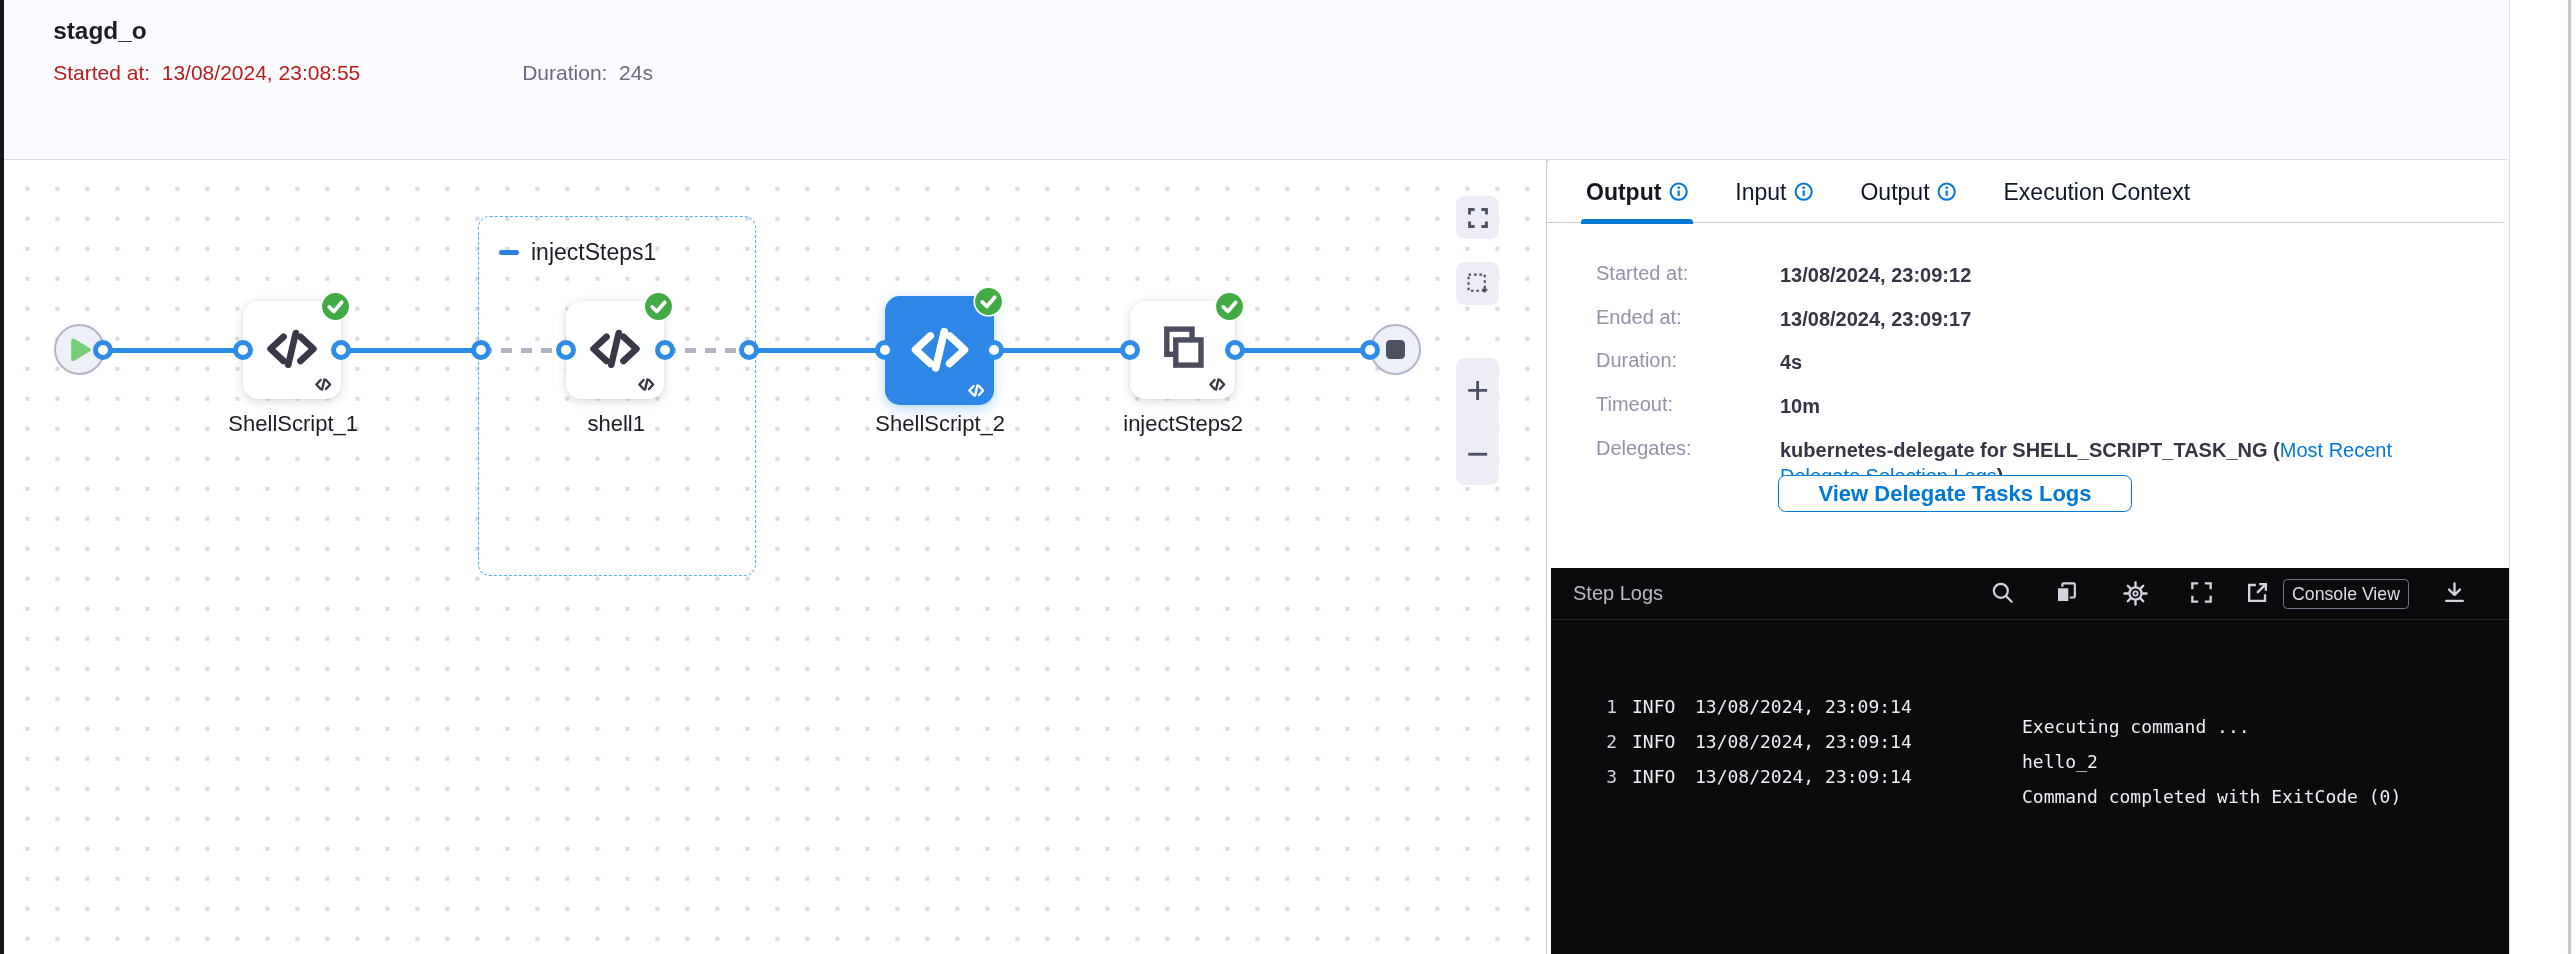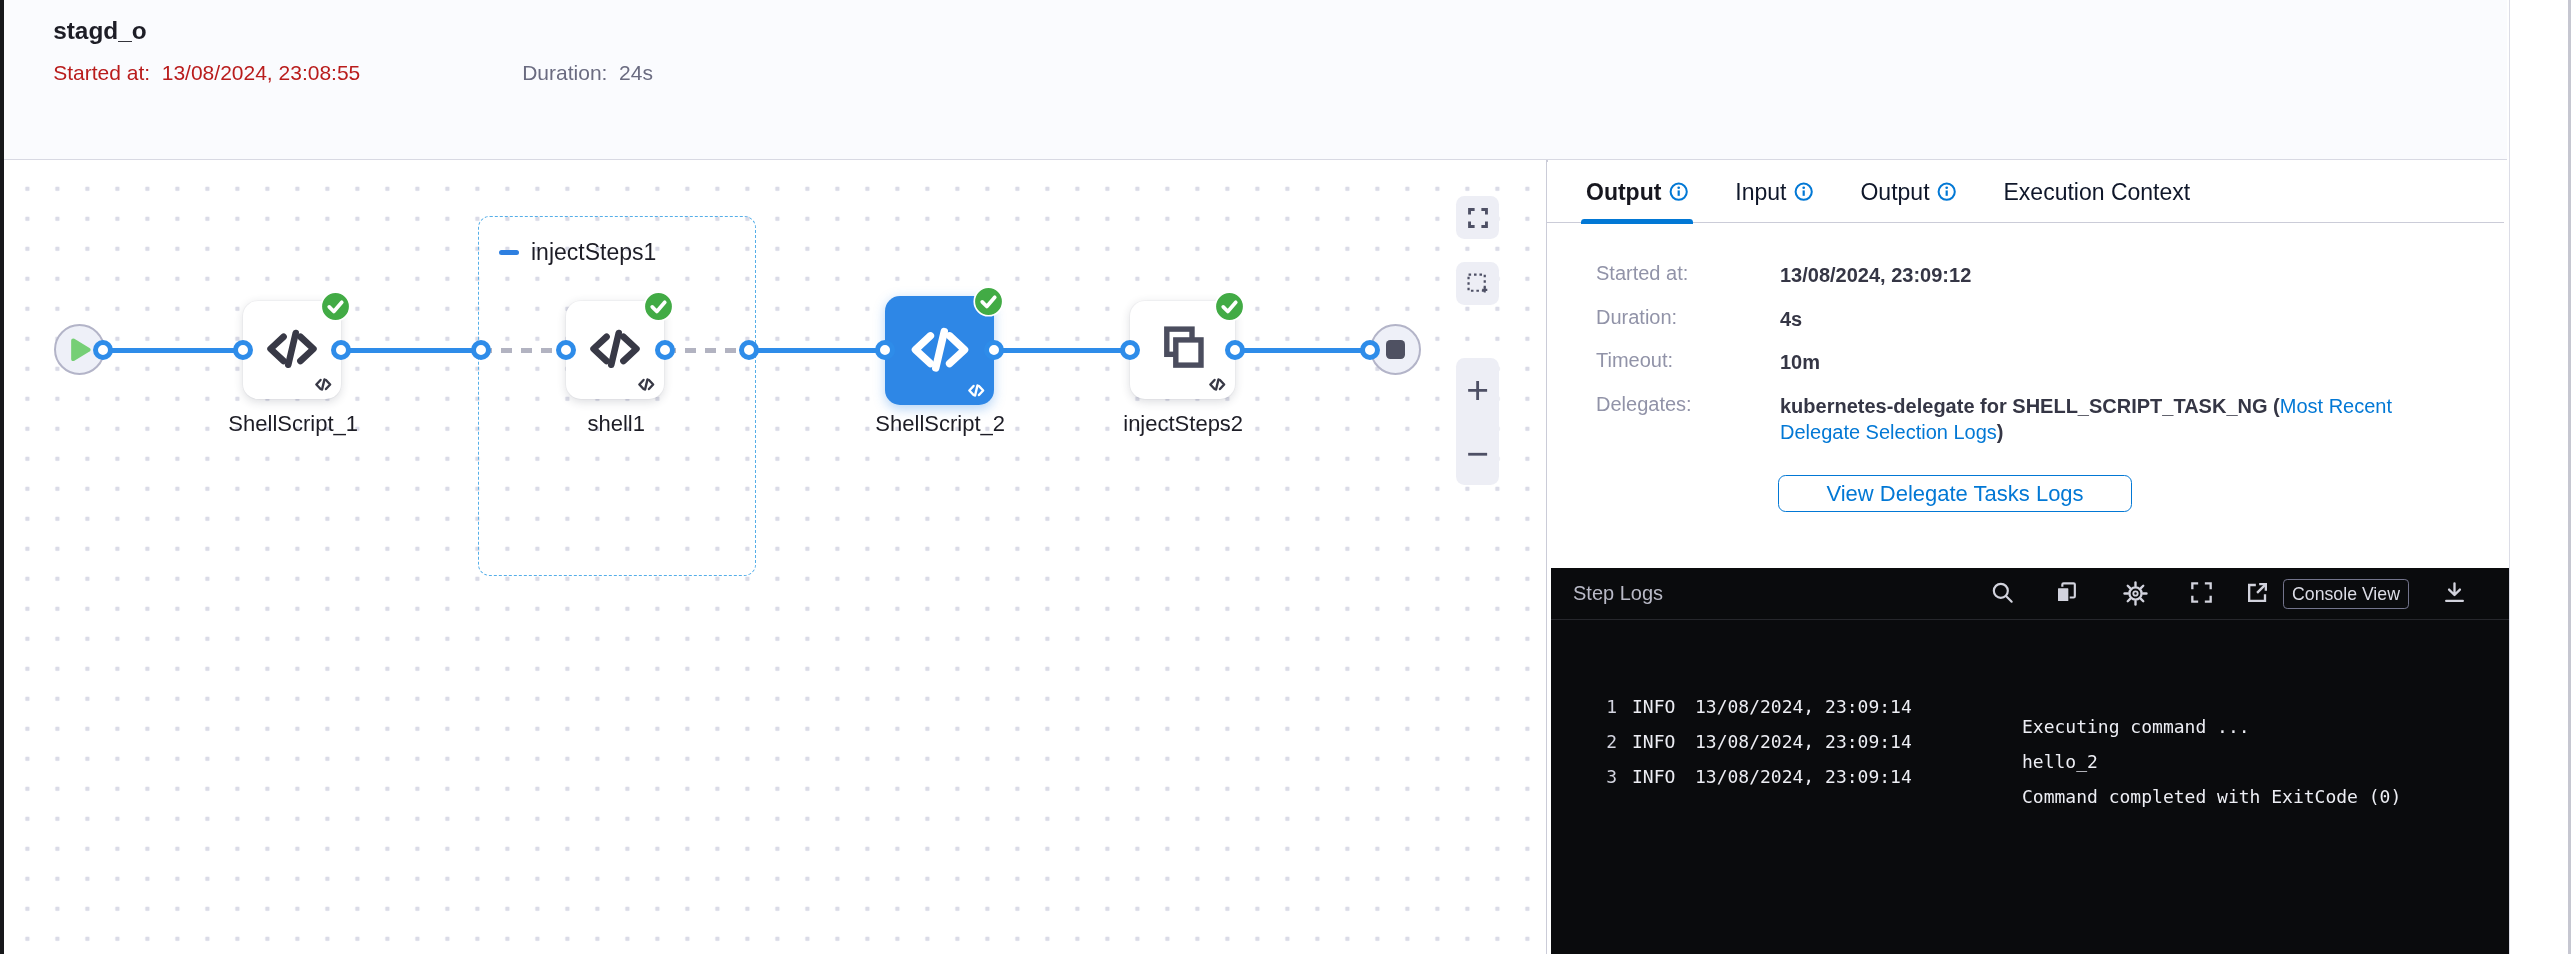--- a/index.html
+++ b/index.html
@@ -51,21 +51,21 @@
        height:100%;cursor:pointer;}
   .tab.active{font-weight:700;color:#17171f;}
   .tab.active::after{content:"";position:absolute;left:-5px;right:-5px;bottom:-1.7px;height:5px;
                      background:#0278d5;border-radius:3.4px 3.4px 0 0;}
   .details{position:absolute;left:0;top:100px;width:100%;}
   .drow{display:flex;margin:0 0 17.7px 49px;}
   .dlabel{width:184px;font-size:20px;font-weight:500;color:#9193a8;flex:none;}
   .dvalue{font-size:20px;font-weight:700;color:#353645;line-height:26px;max-width:640px;}
   .dlink{color:#0278d5;font-weight:500;cursor:pointer;}
   .vdl-btn{position:absolute;left:231px;top:313px;width:354px;height:37px;border:1.7px solid #0278d5;
-           border-radius:7.6px;background:#fff;color:#0278d5;font-size:22px;font-weight:400;
+           border-radius:7.6px;background:#fff;color:#0278d5;font-size:22px;font-weight:700;
            display:flex;align-items:center;justify-content:center;cursor:pointer;box-sizing:border-box;}
   
   .logpanel{position:absolute;left:1551px;top:568px;width:982px;height:386px;background:#0a0b0d;}
   .loghead{position:absolute;left:0;top:0;width:100%;height:52px;border-bottom:0.8px solid #26272c;
            box-sizing:border-box;}
   .logtitle{position:absolute;left:22px;top:14.3px;font-size:20px;color:#b9bac7;}
   .lic{position:absolute;top:11.8px;cursor:pointer;}
   .console-btn{position:absolute;left:732px;top:11px;width:126px;height:30px;border:1.7px solid #73748c;
                border-radius:4.2px;color:#dcdde6;font-size:17.7px;display:flex;align-items:center;
                justify-content:center;cursor:pointer;box-sizing:border-box;background:transparent;}
@@ -260,20 +260,24 @@
         <span>Execution Context</span>
       </div>
     </div>
 
     <div class="details">
       <div class="drow">
         <div class="dlabel">Started at:</div>
         <div class="dvalue">13/08/2024, 23:09:12</div>
       </div>
       <div class="drow">
+        <div class="dlabel">Ended at:</div>
+        <div class="dvalue">13/08/2024, 23:09:17</div>
+      </div>
+      <div class="drow">
         <div class="dlabel">Duration:</div>
         <div class="dvalue">4s</div>
       </div>
       <div class="drow">
         <div class="dlabel">Timeout:</div>
         <div class="dvalue">10m</div>
       </div>
       <div class="drow">
         <div class="dlabel">Delegates:</div>
         <div class="dvalue"><span>kubernetes-delegate for SHELL_SCRIPT_TASK_NG (</span><span class="dlink">Most Recent Delegate Selection Logs</span><span>)</span></div>

